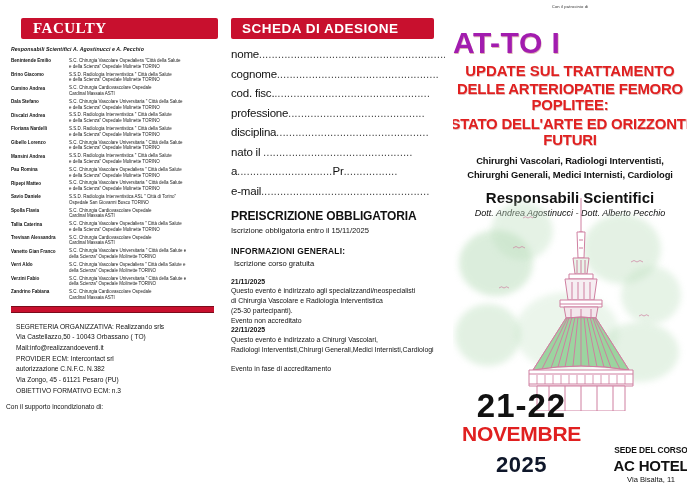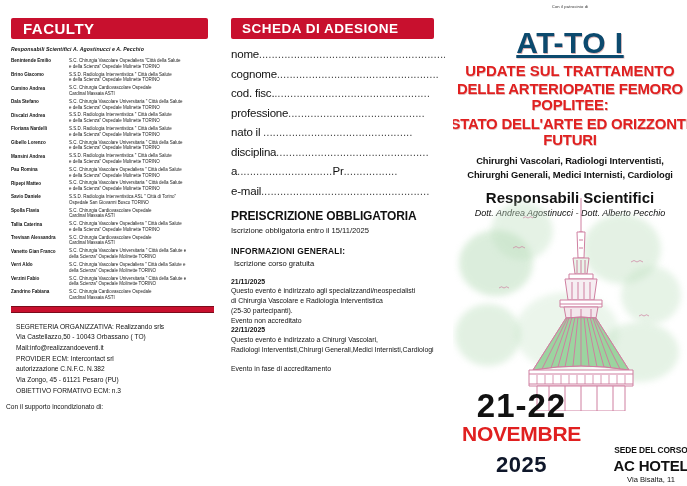--- a/index.html
+++ b/index.html
@@ -37,24 +37,25 @@
   
   .panel-left {
     width: 225px;
     padding: 18px 6px 0 6px;
     box-sizing: border-box;
     position: relative;
   }
   .faculty-bar {
     height: 21px;
     width: 197px;
-    margin-left: 5px;
+    margin-left: 15px;
     padding-left: 12px;
     font-size: 15px;
     box-sizing: border-box;
+    font-family: Liberation Serif, serif;
   }
   .resp-line {
     font-size: 5.2px;
     font-weight: bold;
     font-style: italic;
     color: #111;
     margin: 7px 0 6px 5px;
     letter-spacing: .1px;
   }
   .faculty-list {
@@ -185,29 +186,28 @@
     overflow: hidden;
   }
   .patro {
     text-align: center;
     font-size: 4.2px;
     color: #333;
     margin-top: 4px;
     letter-spacing: .1px;
   }
   .title-main {
-    text-align: center;
+    text-align: left;
     margin-top: 19px;
     font-size: 30px;
     font-weight: bold;
-    color: #0c4a6e;
+    color: #a21caf;
     letter-spacing: .5px;
     line-height: 1;
     text-shadow: .6px .6px 0 rgba(140,0,0,.30);
-    text-decoration: underline;
   }
   .title-sub1, .title-sub2, .title-sub3 {
     text-align: center;
     color: #e02020;
     font-weight: bold;
     line-height: 1.12;
     transform: scaleX(1.03);
     text-shadow: .5px .5px 0 rgba(140,0,0,.25);
   }
   .title-sub1 { font-size: 14.5px; margin-top: 5px; }
@@ -492,22 +492,22 @@
 
     <div class="red-bar scheda-bar">
       <span>SCHEDA DI ADESIONE</span>
     </div>
 
     <div class="form-fields" id="form-fields">
         <div class="form-row"><span>nome</span><span class="dots">...........................................................</span></div>
         <div class="form-row"><span>cognome</span><span class="dots">...................................................</span></div>
         <div class="form-row"><span>cod. fisc.</span><span class="dots">.................................................</span></div>
         <div class="form-row"><span>professione</span><span class="dots">...........................................</span></div>
+        <div class="form-row"><span>disciplina</span><span class="dots">................................................</span></div>
         <div class="form-row"><span>nato il </span><span class="dots">...............................................</span></div>
-        <div class="form-row"><span>disciplina</span><span class="dots">................................................</span></div>
         <div class="form-row"><span>a</span><span class="dots">..............................</span><span>Pr</span><span class="dots">.................</span></div>
         <div class="form-row"><span>e-mail</span><span class="dots">.....................................................</span></div>
       </div>
 
     <div class="pre-title">PREISCRIZIONE OBBLIGATORIA</div>
     <div class="pre-sub">Iscrizione  obbligatoria entro il 15/11/2025</div>
 
 
     <div class="info-title">INFORMAZIONI   GENERALI:</div>
     <div class="info-free">Iscrizione corso gratuita</div>

